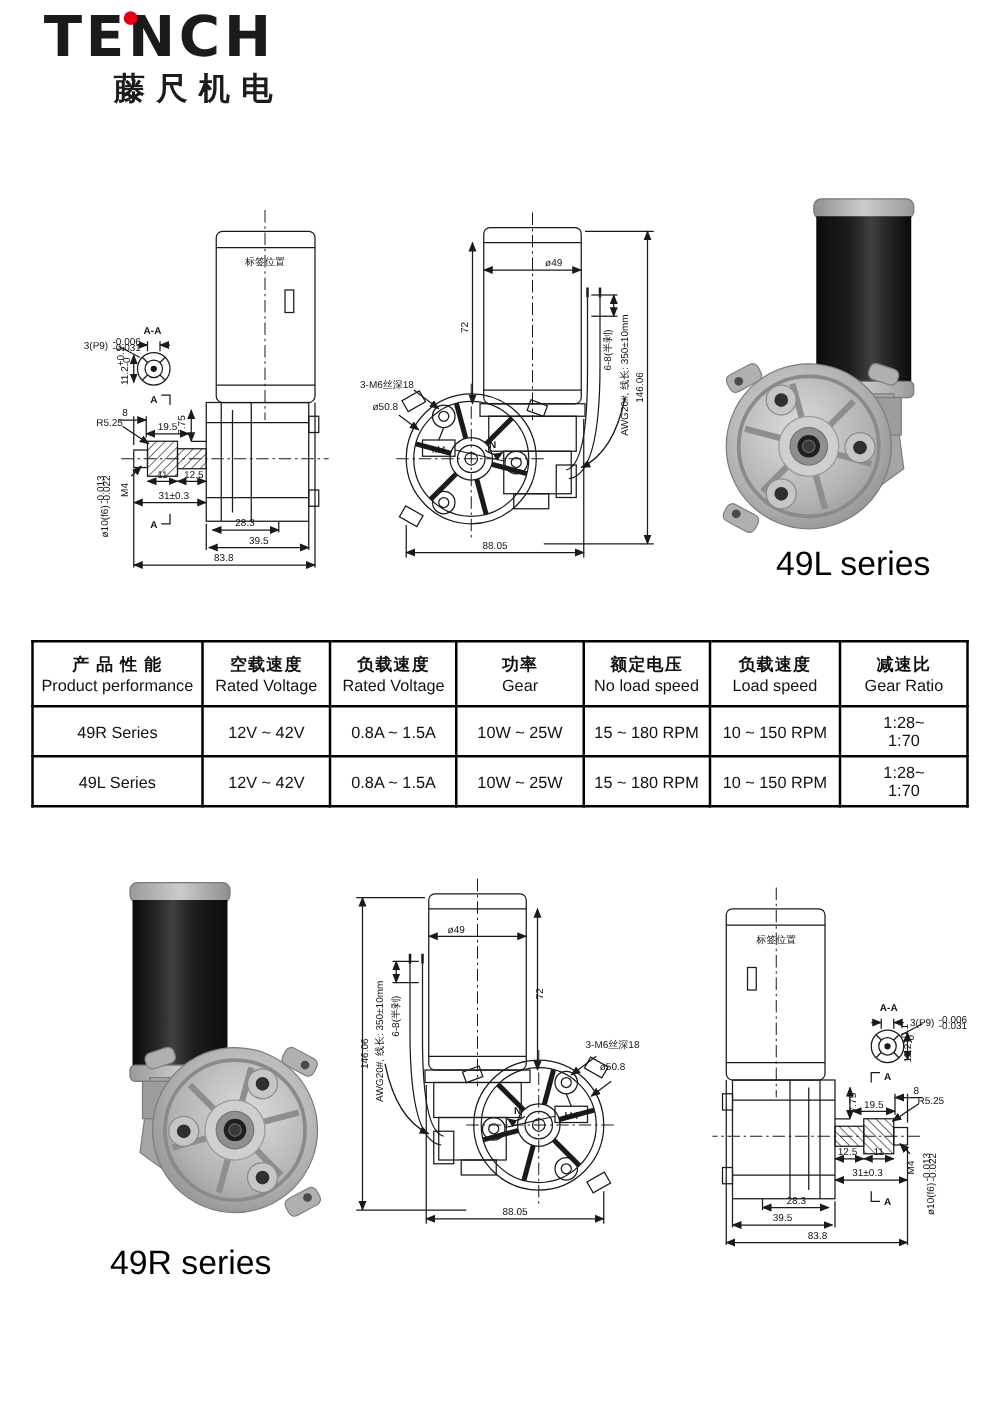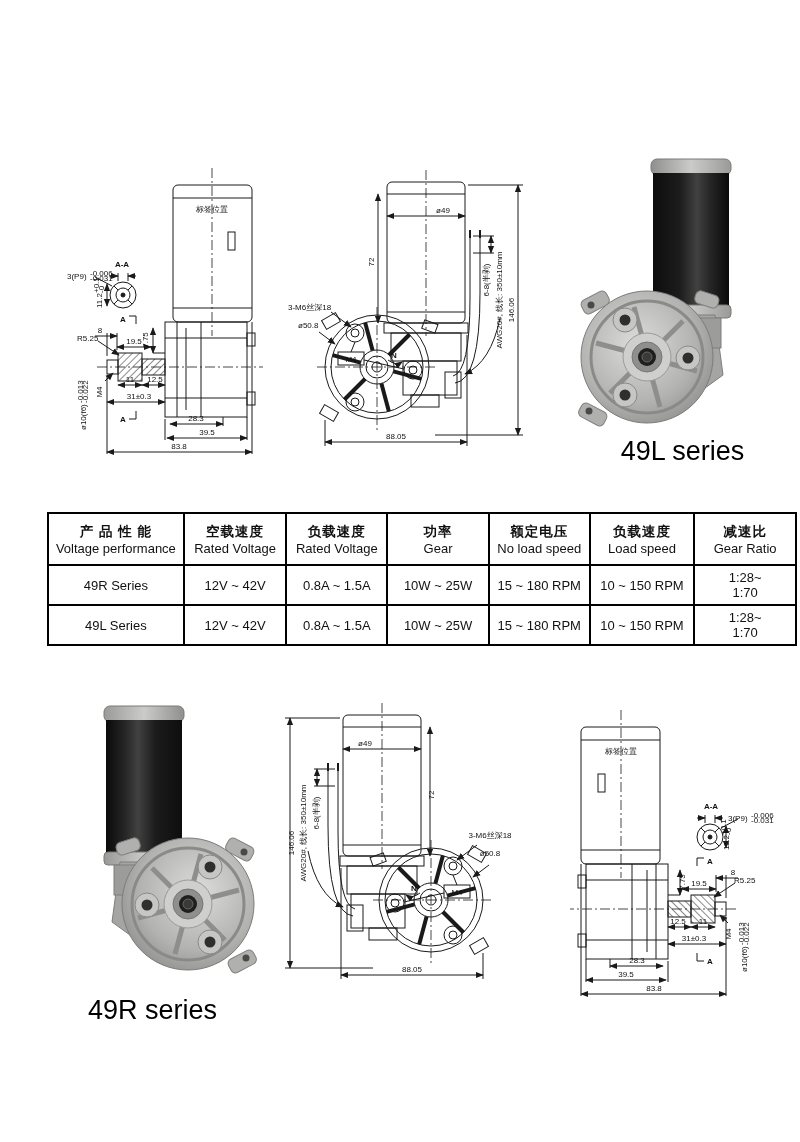--- a/index.html
+++ b/index.html
@@ -15,21 +15,21 @@
   .logo-cn { font-size:25px; font-weight:bold; letter-spacing:9px; color:#1b1b1b;
              margin-left:56px; margin-top:1px; }
 
   
   .abs { position:absolute; }
   svg text { font-family:"Liberation Sans", sans-serif; fill:#111; font-size:8px; }
   .cl { stroke-dasharray:10 3 2 3; stroke-width:0.8; }
   .cap { position:absolute; text-align:center; font-size:27px; color:#000; }
 
   
-  table.spec { position:absolute; left:25px; top:512px; width:750px; border-collapse:collapse;margin-left:22px; }
+  table.spec { position:absolute; left:25px; top:512px; width:750px; border-collapse:collapse; }
   table.spec th, table.spec td { border:2px solid #000; text-align:center; vertical-align:middle;
       font-size:13px; padding:1px 2px; font-weight:normal; }
   table.spec th { height:48px; }
   table.spec td { height:36px; white-space:pre-line; }
   .h-cn { font-size:13.5px; font-weight:bold; letter-spacing:1px; }
   .h-en { font-size:13px; }
 </style>
 </head>
 <body>
 
@@ -56,20 +56,25 @@
         <stop offset="1" stop-color="#9a9a98"></stop>
       </linearGradient>
       <radialGradient id="gAlu" cx="0.42" cy="0.4" r="0.75">
         <stop offset="0" stop-color="#dcdcda"></stop>
           <stop offset="0.6" stop-color="#b2b2b0"></stop>
         <stop offset="1" stop-color="#848482"></stop>
       </radialGradient>
     </defs>
   </svg>
 
+  <div class="logo">
+    <div class="brand">TENCH</div>
+    <div class="brand-dot"></div>
+    <div class="logo-cn">藤尺机电</div>
+  </div>
 
   <svg class="abs" style="left:55px;top:140px" width="230" height="330" viewBox="0 0 230 330">
     <g id="sideShapes" stroke="#1a1a1a" fill="none" stroke-width="1">
 
       <rect x="118" y="45" width="79" height="137" rx="5"></rect>
       <line x1="118" y1="58" x2="197" y2="58"></line>
       <line x1="118" y1="168" x2="197" y2="168"></line>
       <line x1="157" y1="28" x2="157" y2="196" class="cl"></line>
       <rect x="173" y="92" width="7" height="18"></rect>
 
@@ -280,21 +285,21 @@
         <col style="width:101px">
         <col style="width:102px">
       <col style="width:101px">
         <col style="width:105px">
         <col style="width:102px">
     </colgroup>
     <tbody>
         <tr>
       <th>
             <div class="h-cn">产 品 性 能</div>
-            <div class="h-en">Voltage performance</div>
+            <div class="h-en">Product performance</div>
           </th>
       <th>
             <div class="h-cn">空载速度</div>
             <div class="h-en">Rated Voltage</div>
           </th>
       <th>
             <div class="h-cn">负载速度</div>
             <div class="h-en">Rated Voltage</div>
           </th>
       <th>

